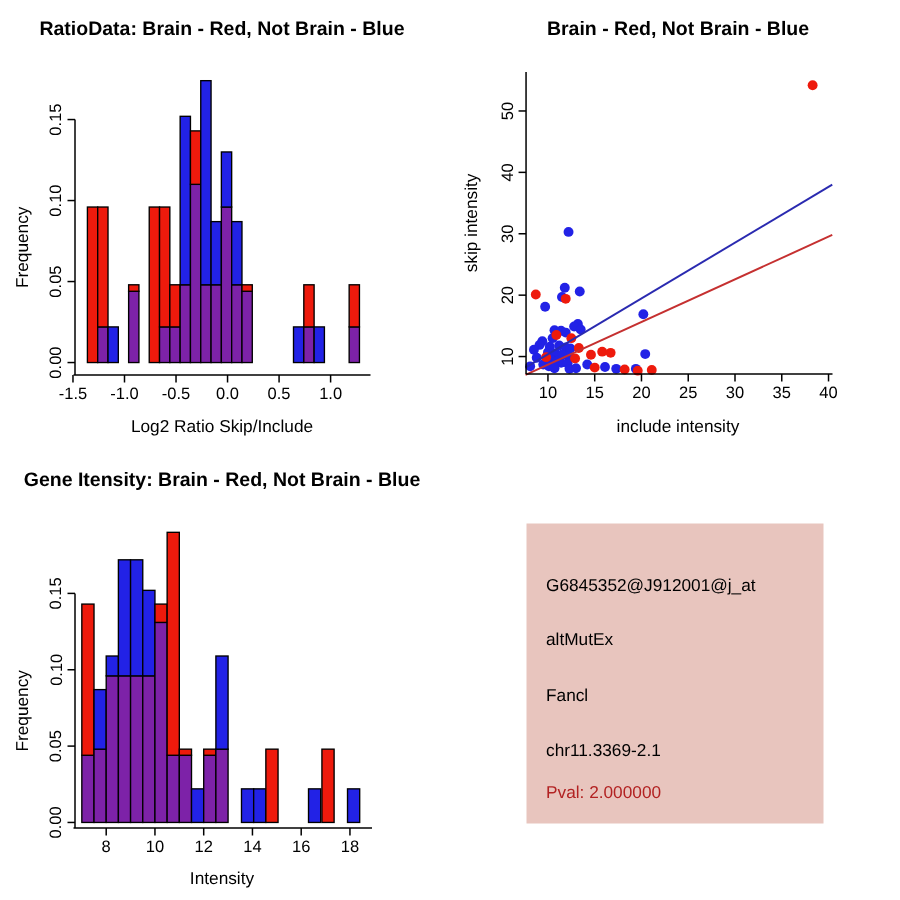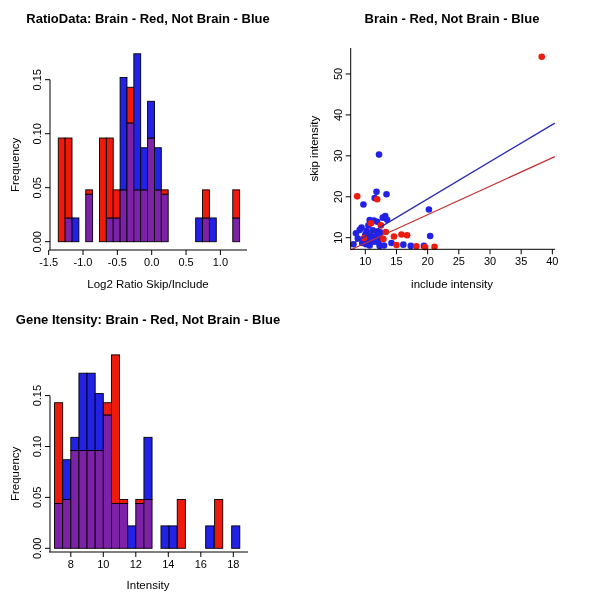--- a/index.html
+++ b/index.html
@@ -238,13 +238,20 @@
         <line x1="50" y1="146.5" x2="45" y2="146.5" stroke="#000000" stroke-width="1"></line>
         <text x="41" y="146.5" text-anchor="middle" class="tick-lab" transform="rotate(-90 41 146.5)">0.10</text>
         <line x1="50" y1="95.60000000000002" x2="45" y2="95.60000000000002" stroke="#000000" stroke-width="1"></line>
         <text x="41" y="95.60000000000002" text-anchor="middle" class="tick-lab" transform="rotate(-90 41 95.60000000000002)">0.15</text>
       </g>
       <text x="148" y="24" text-anchor="middle" class="chart-title">Gene Itensity: Brain - Red, Not Brain - Blue</text>
       <text x="148" y="289" text-anchor="middle" class="axis-lab">Intensity</text>
       <text x="19" y="173.85" text-anchor="middle" class="axis-lab" transform="rotate(-90 19 173.85)">Frequency</text>
     </svg>
 
+  <div id="info-panel" style="background: rgb(232, 197, 190);">
+    <div class="info-line" style="top: 36px; color: rgb(0, 0, 0);">G6845352@J912001@j_at</div>
+    <div class="info-line" style="top: 72px; color: rgb(0, 0, 0);">altMutEx</div>
+    <div class="info-line" style="top: 109px; color: rgb(0, 0, 0);">Fancl</div>
+    <div class="info-line" style="top: 146px; color: rgb(0, 0, 0);">chr11.3369-2.1</div>
+    <div class="info-line" style="top: 174px; color: rgb(178, 34, 34);">Pval: 2.000000</div>
+  </div>
 </div>
 
 </body></html>

